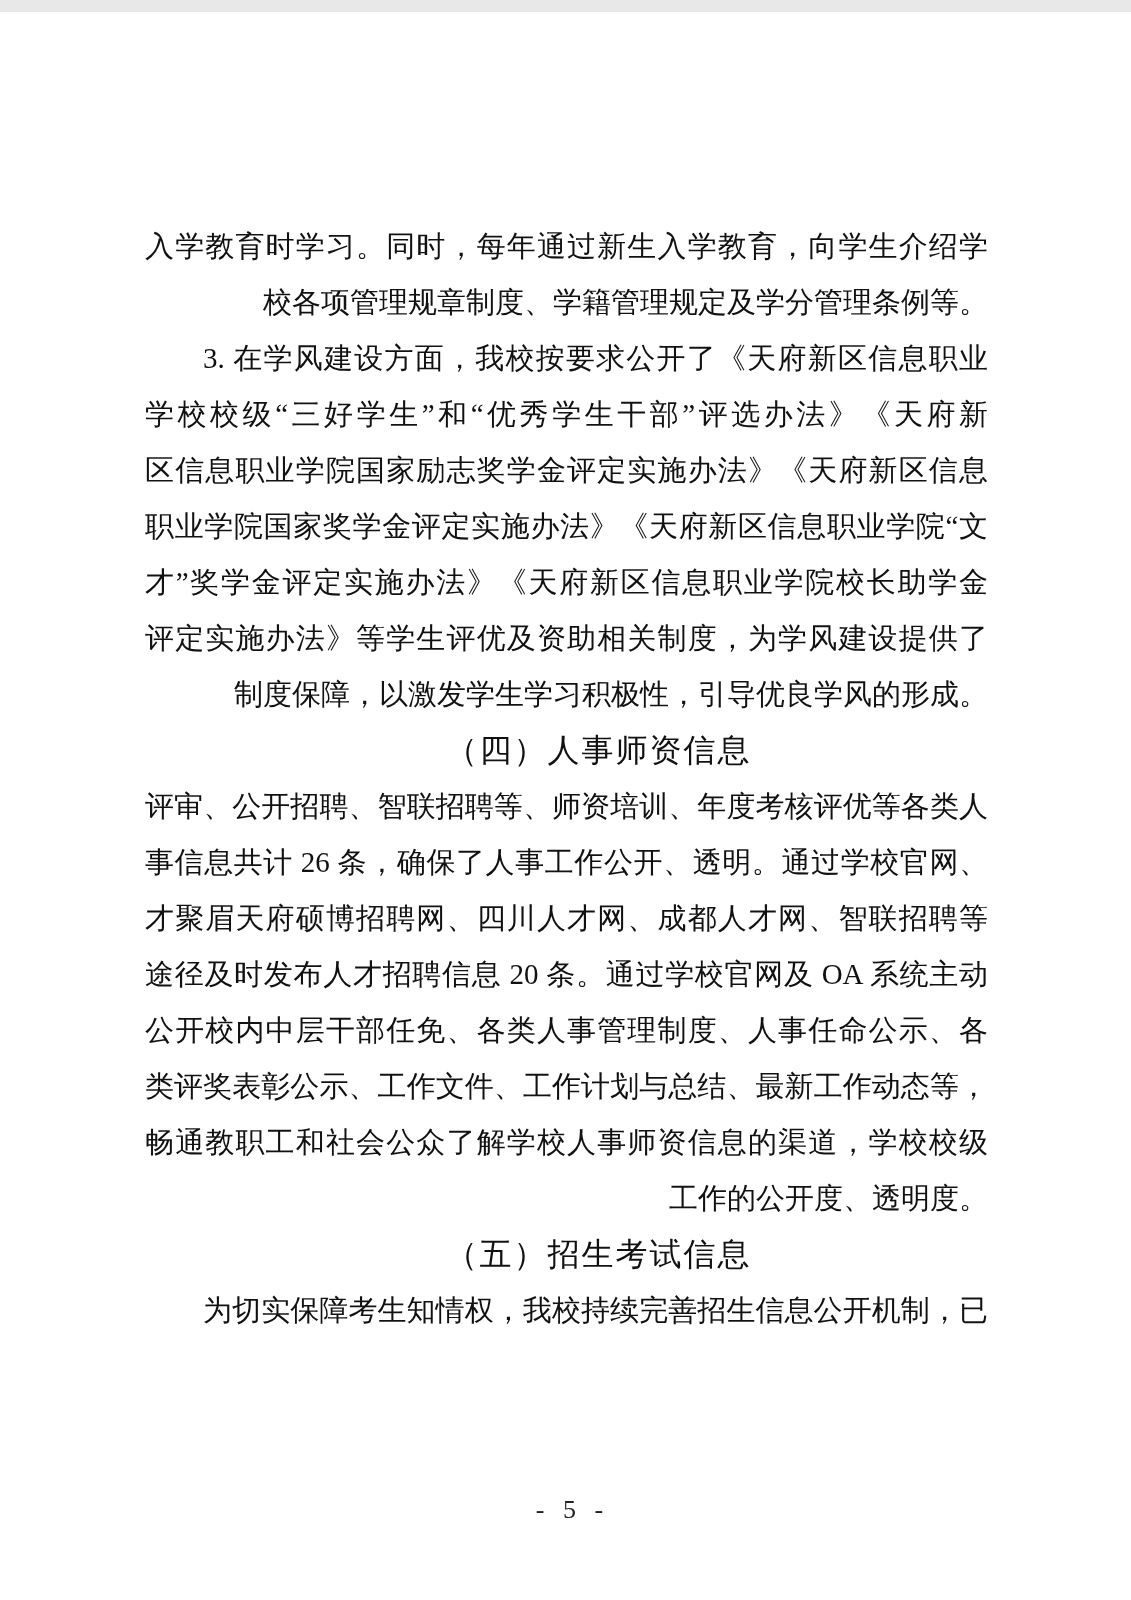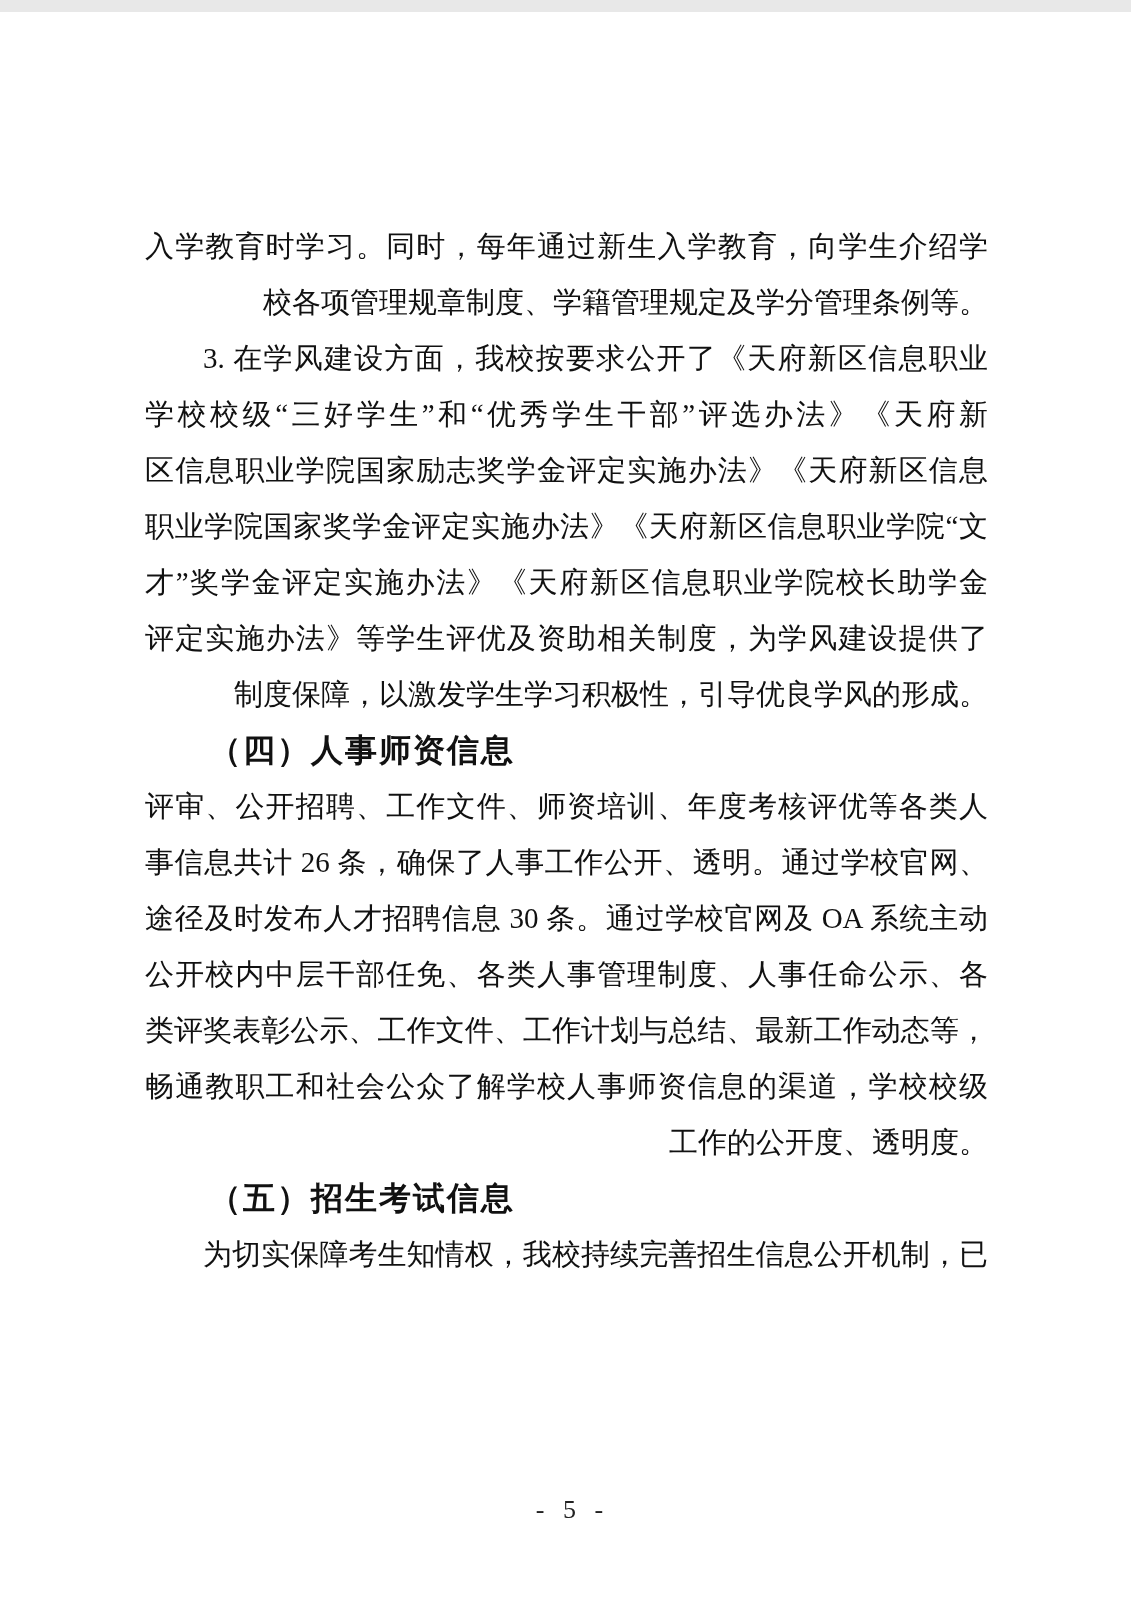--- a/index.html
+++ b/index.html
@@ -38,25 +38,25 @@
   }
   .line.full {
     white-space: normal;
     text-align: justify;
     text-align-last: justify;
   }
   .line.indent {
     text-indent: 2em;
   }
   .block.heading .line {
-    font-weight: bold;
+    font-weight: normal;
     font-size: 32px;
     letter-spacing: 2px;
     white-space: nowrap;
-    text-align: left;
+    text-align: center;
     text-align-last: auto;
   }
   .footer {
     position: absolute;
     left: 0;
     top: 1480px;
     width: 100%;
     text-align: center;
     font-size: 26px;
     line-height: 36px;
@@ -79,23 +79,24 @@
         <div class="line full">区信息职业学院国家励志奖学金评定实施办法》《天府新区信息</div>
         <div class="line full">职业学院国家奖学金评定实施办法》《天府新区信息职业学院“文</div>
         <div class="line full">才”奖学金评定实施办法》《天府新区信息职业学院校长助学金</div>
         <div class="line full">评定实施办法》等学生评优及资助相关制度，为学风建设提供了</div>
         <div class="line">制度保障，以激发学生学习积极性，引导优良学风的形成。</div>
       </div>
       <div class="block heading">
         <div class="line indent">（四）人事师资信息</div>
       </div>
       <div class="block body">
-        <div class="line full">评审、公开招聘、工作文件、师资培训、年度考核评优等各类人</div>
+        <div class="line full">评审、公开招聘、智联招聘等、师资培训、年度考核评优等各类人</div>
         <div class="line full">事信息共计 26 条，确保了人事工作公开、透明。通过学校官网、</div>
-        <div class="line full">途径及时发布人才招聘信息 30 条。通过学校官网及 OA 系统主动</div>
+        <div class="line full">才聚眉天府硕博招聘网、四川人才网、成都人才网、智联招聘等</div>
+        <div class="line full">途径及时发布人才招聘信息 20 条。通过学校官网及 OA 系统主动</div>
         <div class="line full">公开校内中层干部任免、各类人事管理制度、人事任命公示、各</div>
         <div class="line full">类评奖表彰公示、工作文件、工作计划与总结、最新工作动态等，</div>
         <div class="line full">畅通教职工和社会公众了解学校人事师资信息的渠道，学校校级</div>
         <div class="line">工作的公开度、透明度。</div>
       </div>
       <div class="block heading">
         <div class="line indent">（五）招生考试信息</div>
       </div>
       <div class="block body">
         <div class="line full indent">为切实保障考生知情权，我校持续完善招生信息公开机制，已</div>

